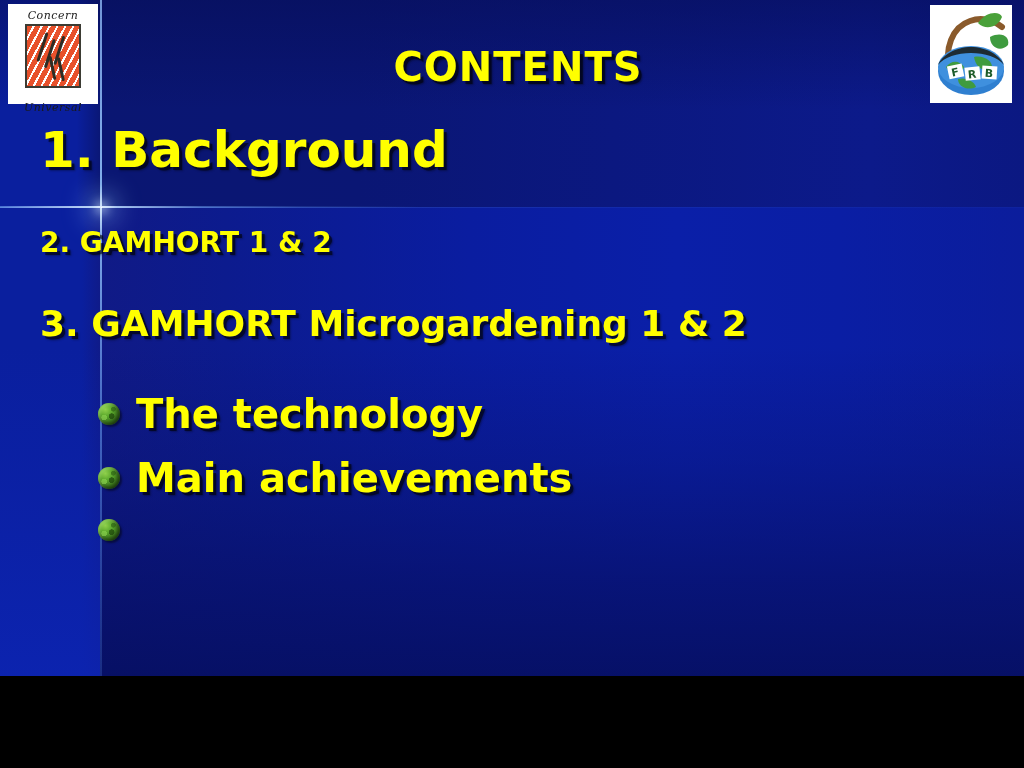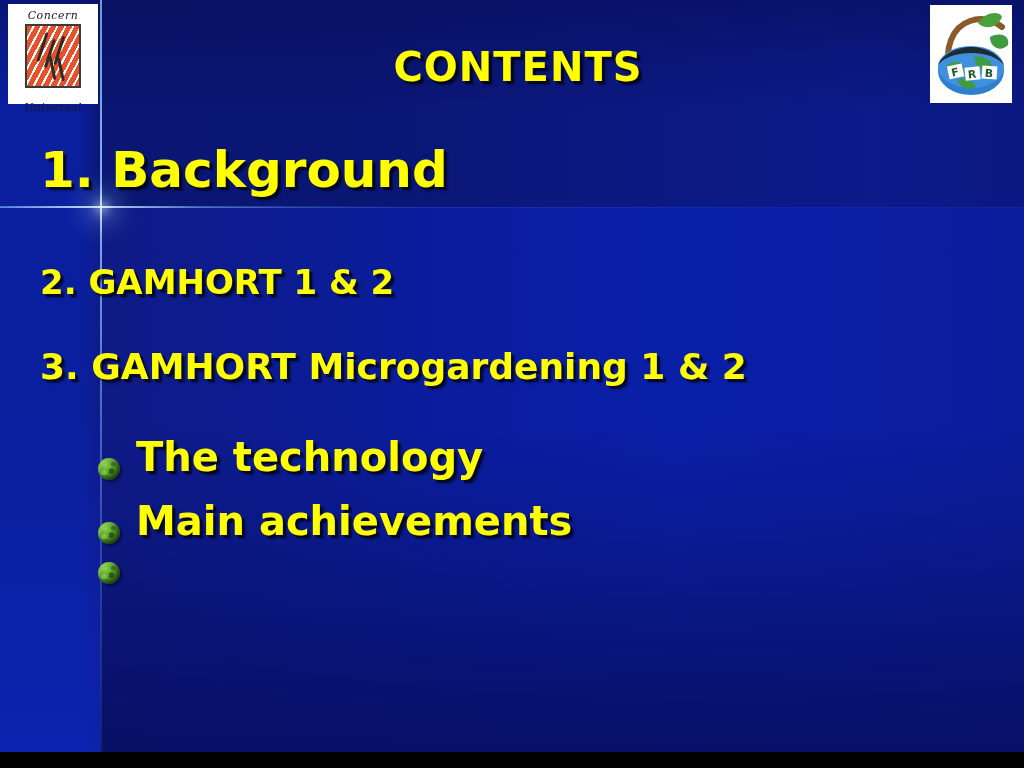--- a/index.html
+++ b/index.html
@@ -8,21 +8,21 @@
     padding: 0;
     background: #000;
   }
   body {
     font-family: "DejaVu Sans", "Liberation Sans", sans-serif;
   }
 
   .slide {
     position: relative;
     width: 1024px;
-    height: 752px;
+    height: 676px;
     overflow: hidden;
     background: #0d1a7a;
   }
 
   
   .bg-base {
     position: absolute;
     inset: 0;
     background: linear-gradient(90deg,
         #0a1f9e 0%,
@@ -218,31 +218,31 @@
     left: 40px;
     top: 124px;
     right: 20px;
   }
   .item {
     color: #ffff00;
     font-weight: bold;
     text-shadow: 3px 3px 0 rgba(0,0,0,0.55), 4px 4px 2px rgba(0,0,0,0.30);
     white-space: nowrap;
   }
-  .item-1 { font-size: 50px; line-height: 1.05; margin-top: 20px; }
-  .item-2 { font-size: 34px; line-height: 1.05; margin-top: 68px; }
+  .item-1 { font-size: 50px; line-height: 1.05; }
+  .item-2 { font-size: 28px; line-height: 1.05; margin-top: 51px; }
   .item-3 { font-size: 36px; line-height: 1.05; margin-top: 48px; }
 
   .sub-list {
     margin-top: 48px;
     margin-left: 58px;
   }
   .sub-item {
     display: flex;
-    align-items: flex-end;
+    align-items: center;
     margin-bottom: 18px;
   }
   .bullet {
     flex: 0 0 auto;
     width: 22px;
     height: 22px;
     margin-right: 16px;
     border-radius: 50%;
     background:
       radial-gradient(circle at 34% 30%, #8fd04a 0%, #5aa72c 32%, #3f7d1e 62%, #24520f 100%);

